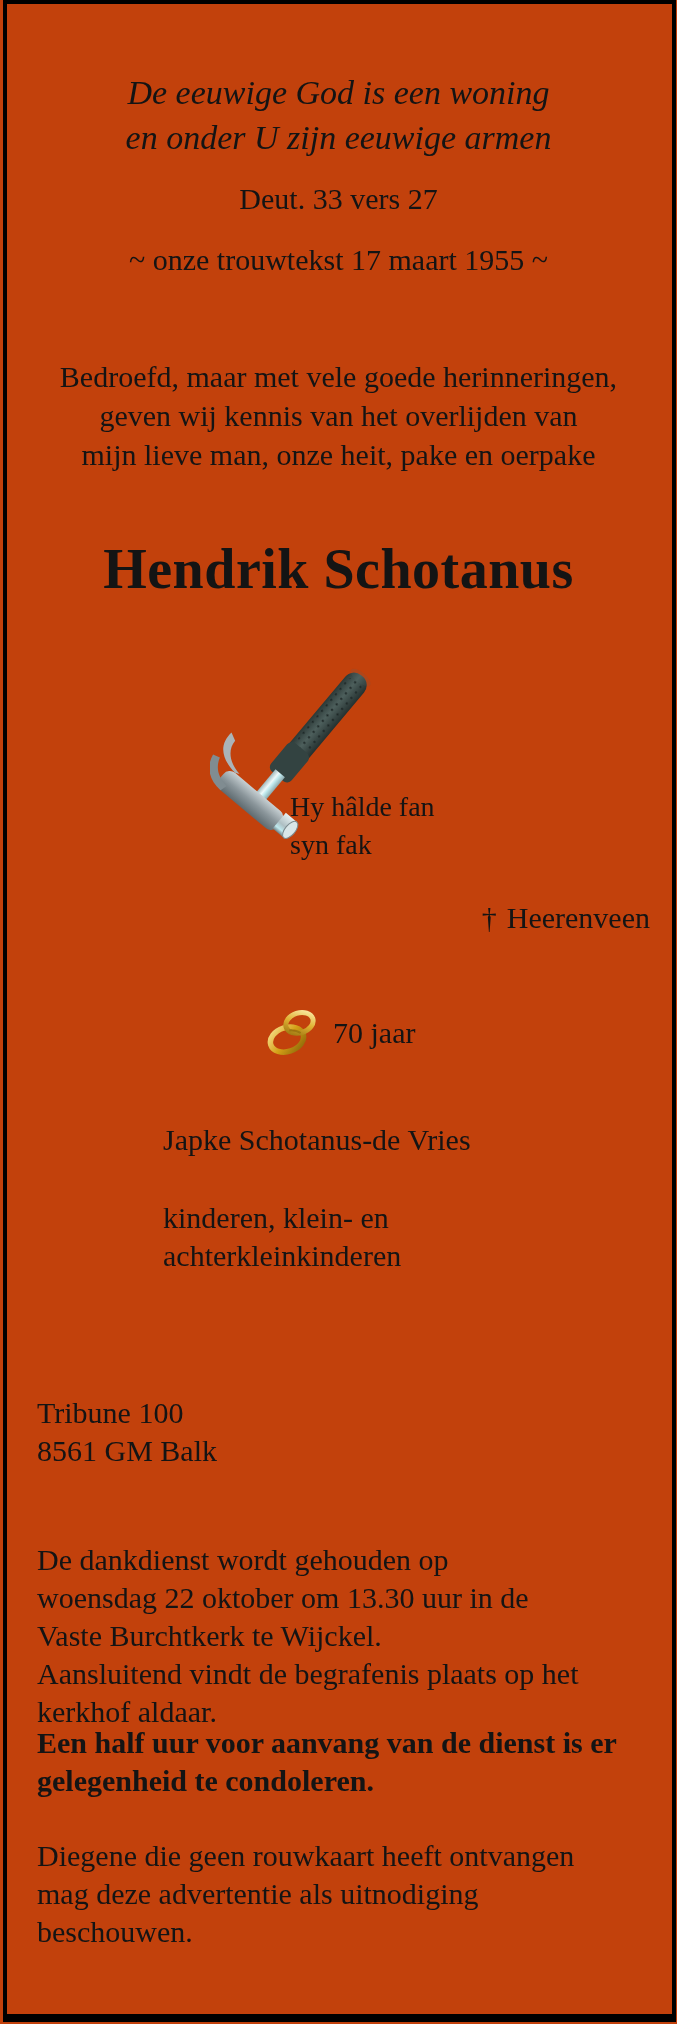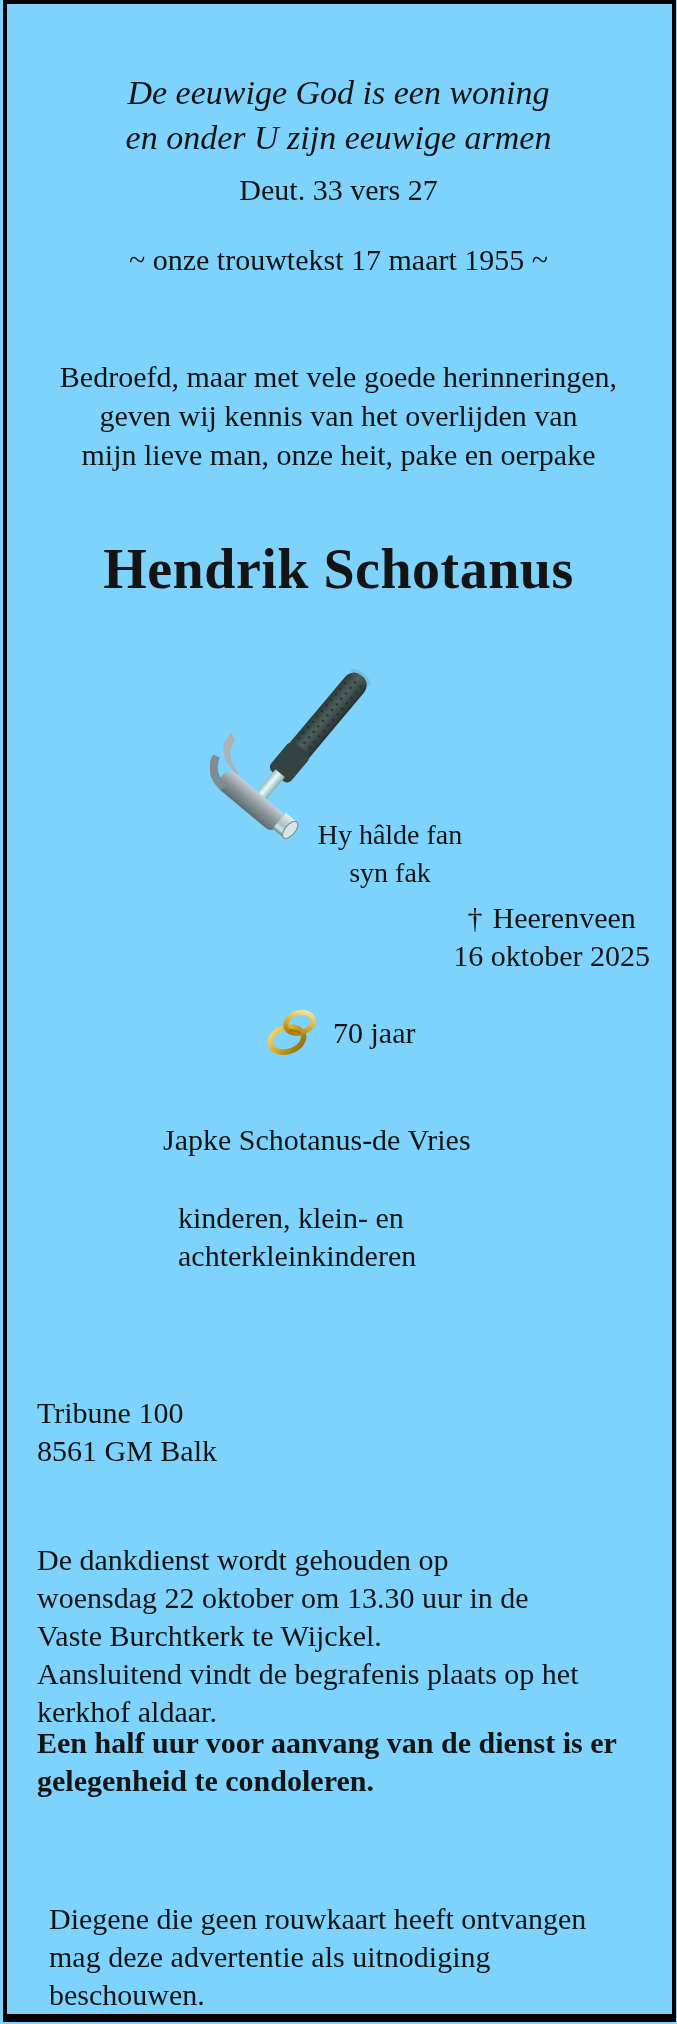--- a/index.html
+++ b/index.html
@@ -1,20 +1,20 @@
 <!DOCTYPE html>
 <html><head>
 <meta charset="utf-8">
 <style>
   html, body { margin: 0; padding: 0; background: #e8e8e8; }
   .page {
     position: relative;
     width: 677px;
     height: 2024px;
-    background: #7dd3fc;
+    background: #c2410c;
     margin: 0 auto;
     overflow: hidden;
     font-family: "Liberation Serif", "DejaVu Serif", serif;
     color: #141414;
   }
   .border-overlay {
     position: absolute;
     left: 3px; top: 0; right: 1px; bottom: 2px;
     border: 4px solid #000;
     border-bottom-width: 8px;
@@ -22,49 +22,49 @@
   }
   .line { position: absolute; white-space: nowrap; }
   .centered { left: 4px; right: 4px; text-align: center; }
   .body-text { font-size: 30px; line-height: 38px; }
   .verse {
     font-style: italic;
     font-size: 34px;
     line-height: 45px;
   }
   .verse-block { top: 70px; }
-  .verse-ref { top: 171px; }
+  .verse-ref { top: 180px; }
   .wedding-line { top: 241px; }
   .announcement-block { top: 357px; line-height: 39px; }
   .name-block {
     top: 538px;
     font-size: 56px;
     font-weight: 700;
     line-height: 62px;
     letter-spacing: 0.5px;
   }
   .hammer-wrap { position: absolute; left: 210px; top: 645px; width: 182px; height: 205px; }
   .motto-block {
     position: absolute;
-    left: 290px; top: 816px; width: 200px;
-    text-align: center;
+    left: 290px; top: 788px; width: 200px;
+    text-align: left;
     font-size: 28px;
     line-height: 38px;
   }
   .dates-left { left: 37px; top: 899px; }
   .dates-right { right: 27px; top: 899px; text-align: center; }
   .dates-col .place-line .sym { display: inline-block; margin-right: 10px; }
   .rings-wrap { position: absolute; left: 263px; top: 1008px; width: 62px; height: 48px; }
   .marriage-years { left: 333px; top: 1014px; }
   .spouse-line { left: 163px; top: 1121px; }
-  .children-block { left: 163px; top: 1199px; margin-left: 15px; }
+  .children-block { left: 163px; top: 1199px; }
   .address-block { left: 37px; top: 1394px; }
   .service-block { left: 37px; top: 1501px; margin-top: 40px; }
   .condolence-block { left: 37px; top: 1724px; font-weight: bold; }
-  .invitation-block { left: 37px; top: 1900px; margin-left: 12px; }
+  .invitation-block { left: 37px; top: 1837px; }
 </style>
 </head>
 <body>
 
 <div class="page">
 
   <div class="line centered verse verse-block">
     <div>De eeuwige God is een woning</div>
     <div>en onder U zijn eeuwige armen</div>
   </div>
@@ -133,21 +133,20 @@
   <div class="motto-block">
     <div>Hy hâlde fan</div>
     <div>syn fak</div>
   </div>
 
 
   <div class="line body-text dates-col dates-right">
     <div class="place-line">
       <span class="sym">†</span><span>Heerenveen</span>
     </div>
-    <div>16 oktober 2025</div>
   </div>
 
   <div class="rings-wrap">
     <svg width="62" height="48" viewBox="0 0 62 48" aria-hidden="true">
       <defs>
         <linearGradient id="gold1" x1="0" y1="0" x2="1" y2="1">
           <stop offset="0" stop-color="#f7e08a"></stop>
           <stop offset="0.5" stop-color="#d4a017"></stop>
           <stop offset="1" stop-color="#8a6508"></stop>
         </linearGradient>

